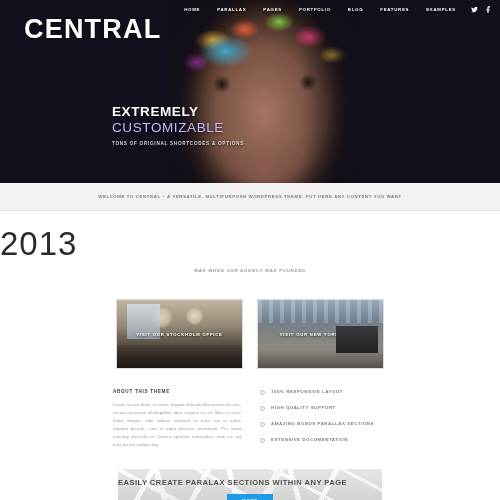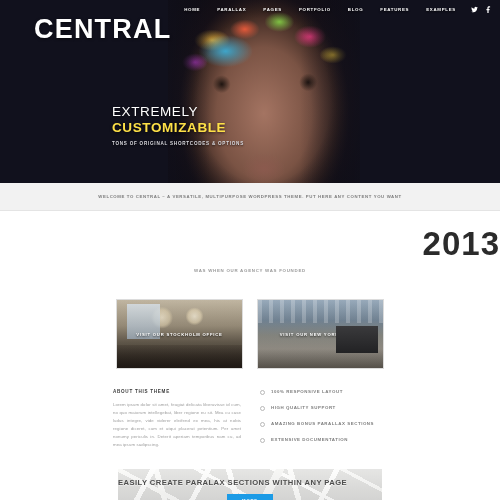--- a/index.html
+++ b/index.html
@@ -42,53 +42,52 @@
     position:absolute;left:0;top:0;width:500px;height:183px;
     background:linear-gradient(90deg,#11111d 0%,#11111d 28%,rgba(17,17,29,.35) 36%,rgba(17,17,29,0) 42%,
       rgba(17,17,29,0) 60%,rgba(17,17,29,.45) 70%,#11111d 78%,#11111d 100%);
   }
 
   .brand{
     position:absolute;left:24px;top:14px;
     color:#fff;font-size:27px;letter-spacing:1.2px;font-weight:700;
     font-family:"Liberation Sans", sans-serif;
     text-shadow:0 1px 3px rgba(0,0,0,.55);
-    margin-left:10px;
   }
 
   .nav{
     position:absolute;right:44px;top:7px;display:flex;align-items:center;gap:17px;
   }
   .nav a{
     color:#ffffff;font-size:4.4px;letter-spacing:.7px;font-weight:700;
     text-decoration:none;text-transform:uppercase;white-space:nowrap;
     text-shadow:0 1px 2px rgba(0,0,0,.8);
   }
   .social{position:absolute;right:8px;top:6px;display:flex;gap:7px;align-items:center;}
   .social svg{display:block;}
 
   .hero-copy{position:absolute;left:112px;top:104px;width:190px;}
-  .hc1{color:#fff;font-size:13.5px;font-weight:400;letter-spacing:.6px;line-height:1.18;text-shadow:0 1px 3px rgba(0,0,0,.6);}
-  .hc2{color:#fde047;font-size:13.5px;font-weight:700;letter-spacing:.6px;line-height:1.18;text-shadow:0 1px 3px rgba(0,0,0,.6);}
+  .hc1{color:#fff;font-size:13.5px;font-weight:700;letter-spacing:.6px;line-height:1.18;text-shadow:0 1px 3px rgba(0,0,0,.6);}
+  .hc2{color:#c4b5fd;font-size:13.5px;font-weight:400;letter-spacing:.6px;line-height:1.18;text-shadow:0 1px 3px rgba(0,0,0,.6);}
   .hc3{color:#d8d8de;font-size:4.6px;font-weight:700;letter-spacing:.75px;margin-top:5px;text-shadow:0 1px 2px rgba(0,0,0,.7);}
 
   
   .welcome{
     width:500px;height:27px;background:#f2f2f2;border-bottom:1px solid #e4e4e4;
     display:flex;align-items:center;justify-content:center;
   }
   .welcome span{
     color:#7c7c7c;font-size:4.3px;letter-spacing:.62px;font-weight:700;text-transform:uppercase;white-space:nowrap;
   }
 
   
   .main{width:500px;background:#fff;padding-top:16px;}
 
   .year{
-    text-align:right;color:#2b2b2b;font-size:33px;font-weight:700;letter-spacing:1px;line-height:1;
+    text-align:left;color:#2b2b2b;font-size:33px;font-weight:400;letter-spacing:1px;line-height:1;
     font-family:"Liberation Sans", sans-serif;
   }
   .year-sub{
     text-align:center;color:#9a9a9a;font-size:4.4px;letter-spacing:.72px;font-weight:700;
     text-transform:uppercase;margin-top:8px;
   }
 
   .boxes{display:flex;gap:14px;justify-content:center;margin-top:26px;}
   .box{
     position:relative;width:125px;height:68px;overflow:hidden;background:#555;

